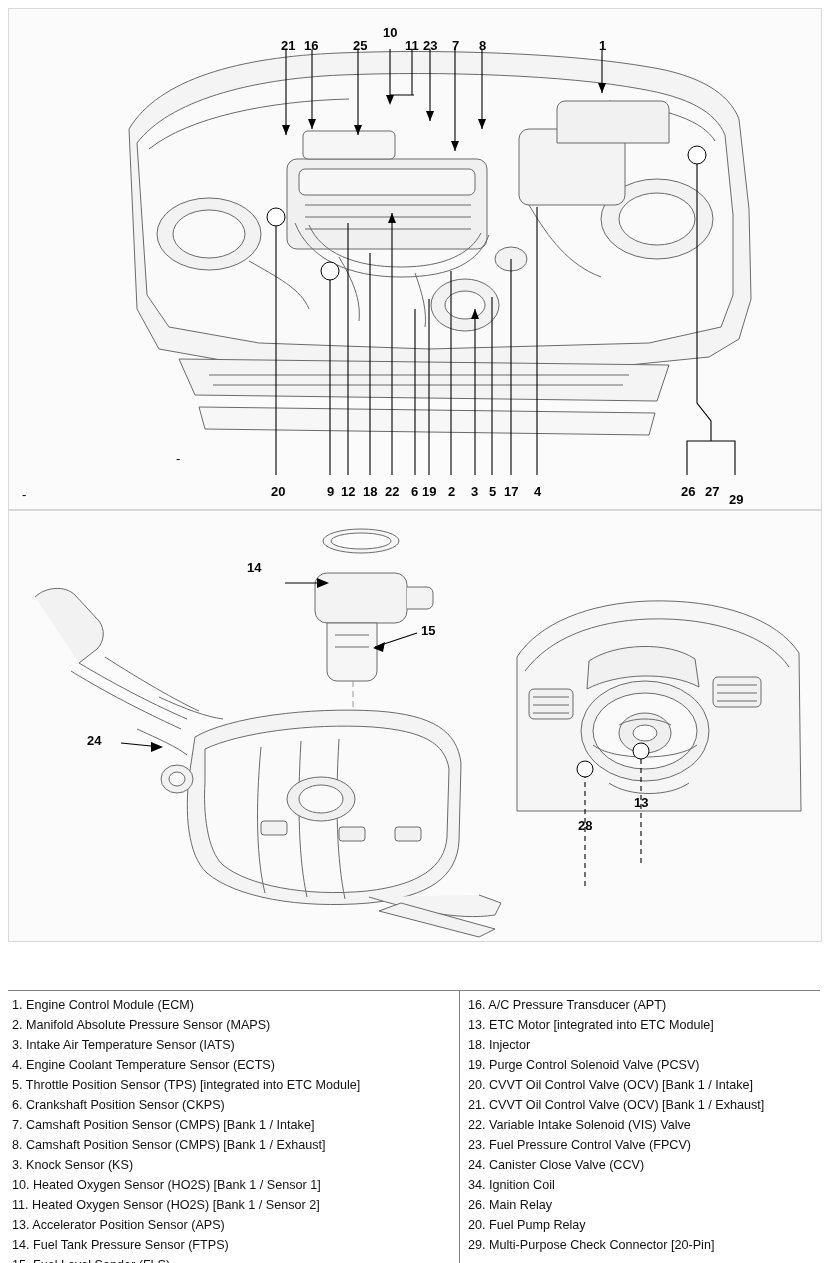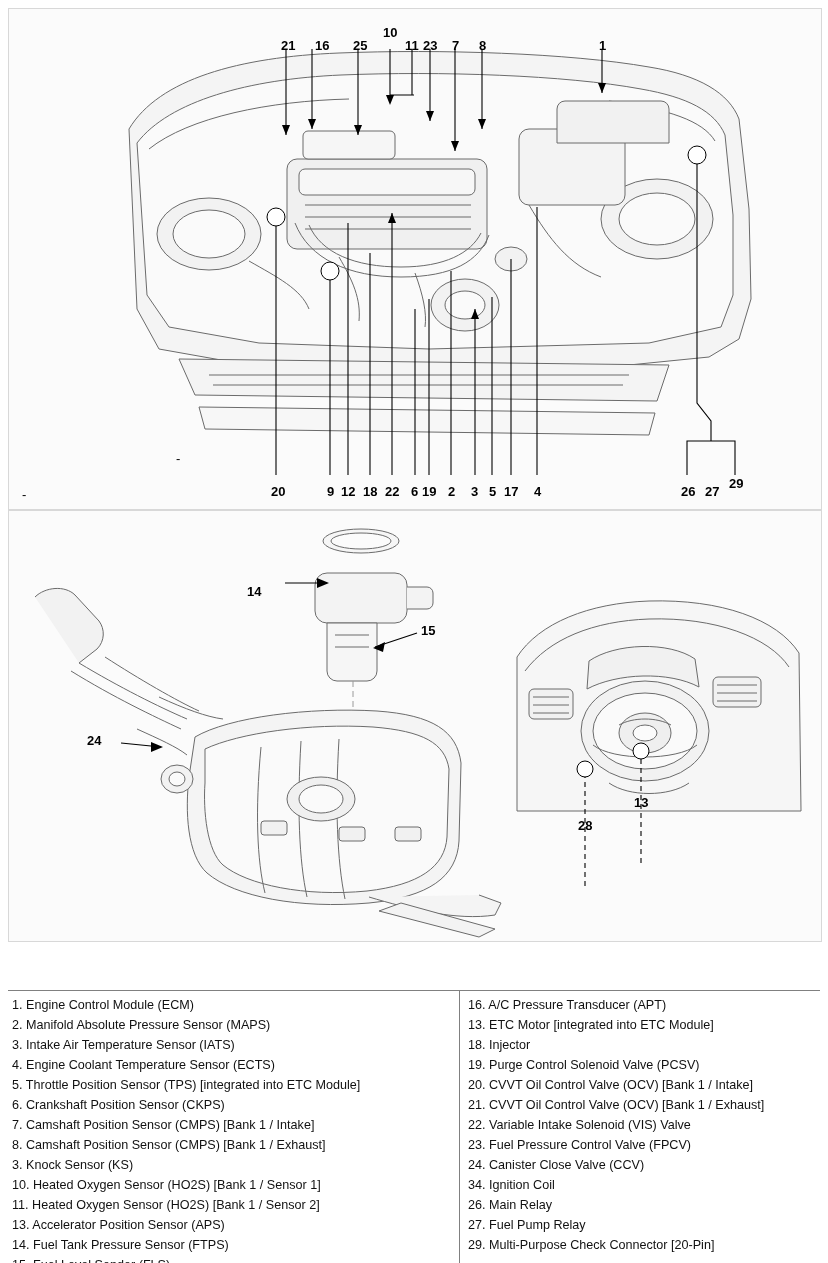--- a/index.html
+++ b/index.html
@@ -182,21 +182,21 @@
       <g fill="#000">
         <circle cx="267" cy="208" r="9" fill="#fff" stroke="#000" stroke-width="1"></circle>
         <circle cx="321" cy="262" r="9" fill="#fff" stroke="#000" stroke-width="1"></circle>
         <circle cx="688" cy="146" r="9" fill="#fff" stroke="#000" stroke-width="1"></circle>
         <polygon points="383,204 379,214 387,214"></polygon>
         <polygon points="466,300 462,310 470,310"></polygon>
       </g>
     </svg>
 
     <div class="callout" style="left:272px;top:30px">21</div>
-    <div class="callout" style="left:306px;top:30px">16</div>
+    <div class="callout" style="left:295px;top:30px">16</div>
     <div class="callout" style="left:344px;top:30px">25</div>
     <div class="callout" style="left:374px;top:17px">10</div>
     <div class="callout" style="left:396px;top:30px">11</div>
     <div class="callout" style="left:414px;top:30px">23</div>
     <div class="callout" style="left:443px;top:30px">7</div>
     <div class="callout" style="left:470px;top:30px">8</div>
     <div class="callout" style="left:590px;top:30px">1</div>
 
     <div class="callout" style="left:262px;top:476px">20</div>
     <div class="callout" style="left:318px;top:476px">9</div>
@@ -205,21 +205,21 @@
     <div class="callout" style="left:376px;top:476px">22</div>
     <div class="callout" style="left:402px;top:476px">6</div>
     <div class="callout" style="left:413px;top:476px">19</div>
     <div class="callout" style="left:439px;top:476px">2</div>
     <div class="callout" style="left:462px;top:476px">3</div>
     <div class="callout" style="left:480px;top:476px">5</div>
     <div class="callout" style="left:495px;top:476px">17</div>
     <div class="callout" style="left:525px;top:476px">4</div>
     <div class="callout" style="left:672px;top:476px">26</div>
     <div class="callout" style="left:696px;top:476px">27</div>
-    <div class="callout" style="left:720px;top:468px">29</div>
+    <div class="callout" style="left:720px;top:484px">29</div>
   </div>
 
   <div class="tiny-dash" style="left:176px;top:452px">-</div>
   <div class="tiny-dash" style="left:22px;top:488px">-</div>
 
   <div class="figure-panel" id="fuel-figure">
     <svg class="fig-svg" viewBox="0 0 812 430">
       <g fill="none" stroke="#6b6b6b" stroke-width="1">
 
         <ellipse cx="352" cy="30" rx="38" ry="12" fill="#f6f6f6"></ellipse>
@@ -296,21 +296,21 @@
       </g>
       <g fill="#000">
         <polygon points="320,72 308,67 308,77"></polygon>
         <polygon points="364,137 376,131 374,141"></polygon>
         <polygon points="154,236 142,231 142,241"></polygon>
         <circle cx="632" cy="240" r="8" fill="#fff" stroke="#000" stroke-width="1"></circle>
         <circle cx="576" cy="258" r="8" fill="#fff" stroke="#000" stroke-width="1"></circle>
       </g>
     </svg>
 
-    <div class="callout" style="left:238px;top:74px">14</div>
+    <div class="callout" style="left:238px;top:50px">14</div>
     <div class="callout" style="left:412px;top:113px">15</div>
     <div class="callout" style="left:78px;top:223px">24</div>
     <div class="callout" style="left:625px;top:285px">13</div>
     <div class="callout" style="left:569px;top:308px">28</div>
   </div>
 
   <div class="legend">
     <div class="legend-col left">
       <div class="legend-item">1. Engine Control Module (ECM)</div>
       <div class="legend-item">2. Manifold Absolute Pressure Sensor (MAPS)</div>
@@ -332,18 +332,18 @@
       <div class="legend-item">13. ETC Motor [integrated into ETC Module]</div>
       <div class="legend-item">18. Injector</div>
       <div class="legend-item">19. Purge Control Solenoid Valve (PCSV)</div>
       <div class="legend-item">20. CVVT Oil Control Valve (OCV) [Bank 1 / Intake]</div>
       <div class="legend-item">21. CVVT Oil Control Valve (OCV) [Bank 1 / Exhaust]</div>
       <div class="legend-item">22. Variable Intake Solenoid (VIS) Valve</div>
       <div class="legend-item">23. Fuel Pressure Control Valve (FPCV)</div>
       <div class="legend-item">24. Canister Close Valve (CCV)</div>
       <div class="legend-item">34. Ignition Coil</div>
       <div class="legend-item">26. Main Relay</div>
-      <div class="legend-item">27. Fuel Pump Relay</div>
+      <div class="legend-item">20. Fuel Pump Relay</div>
       <div class="legend-item">29. Multi-Purpose Check Connector [20-Pin]</div>
     </div>
   </div>
 
 </div>
 
 </body></html>

